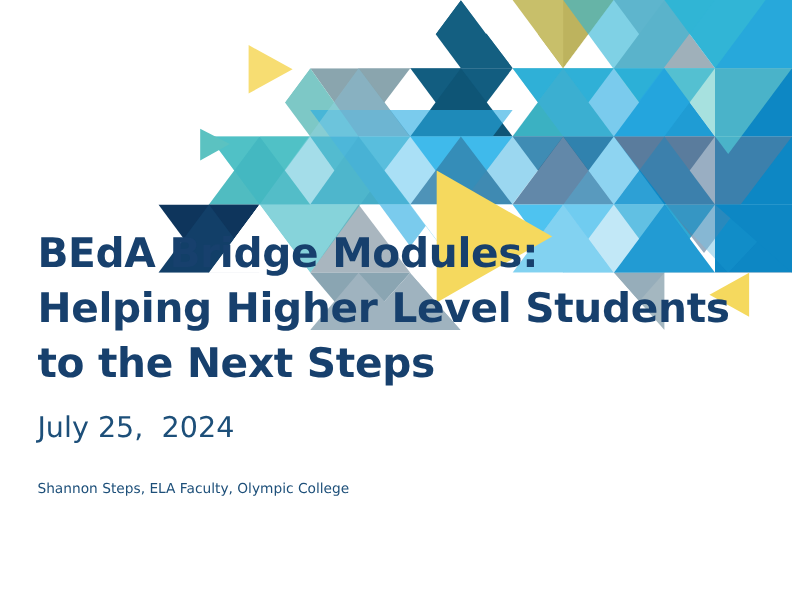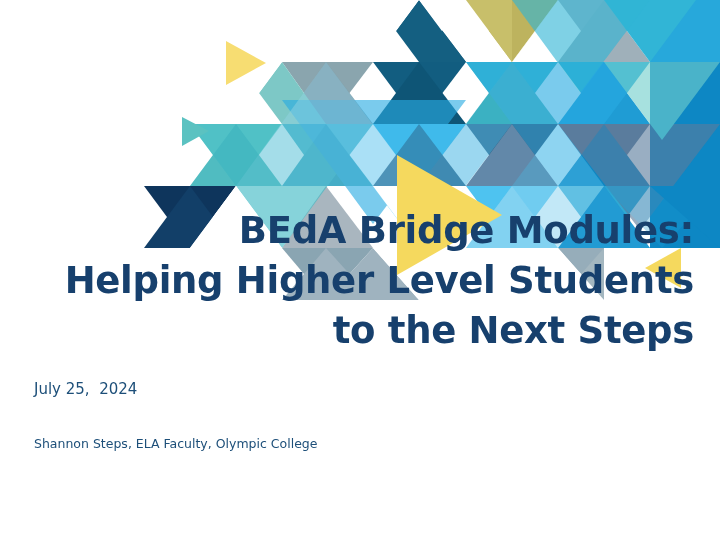--- a/index.html
+++ b/index.html
@@ -31,27 +31,26 @@
   }
   #slide-title {
     margin: 0;
     font-family: "DejaVu Sans", "Liberation Sans", sans-serif;
     font-size: 37px;
     line-height: 50px;
     font-weight: bold;
     letter-spacing: -0.3px;
     color: #17406d;
     white-space: pre-line;
-    text-align: right;
   }
   #slide-date {
     margin: 0;
     padding-top: 21px;
     font-family: "DejaVu Sans", "Liberation Sans", sans-serif;
-    font-size: 15px;
+    font-size: 26px;
     line-height: 24px;
     font-weight: normal;
     color: #1d4f79;
     white-space: pre;
   }
   #slide-author {
     margin: 0;
     padding-top: 35px;
     font-family: "DejaVu Sans", "Liberation Sans", sans-serif;
     font-size: 12.5px;

